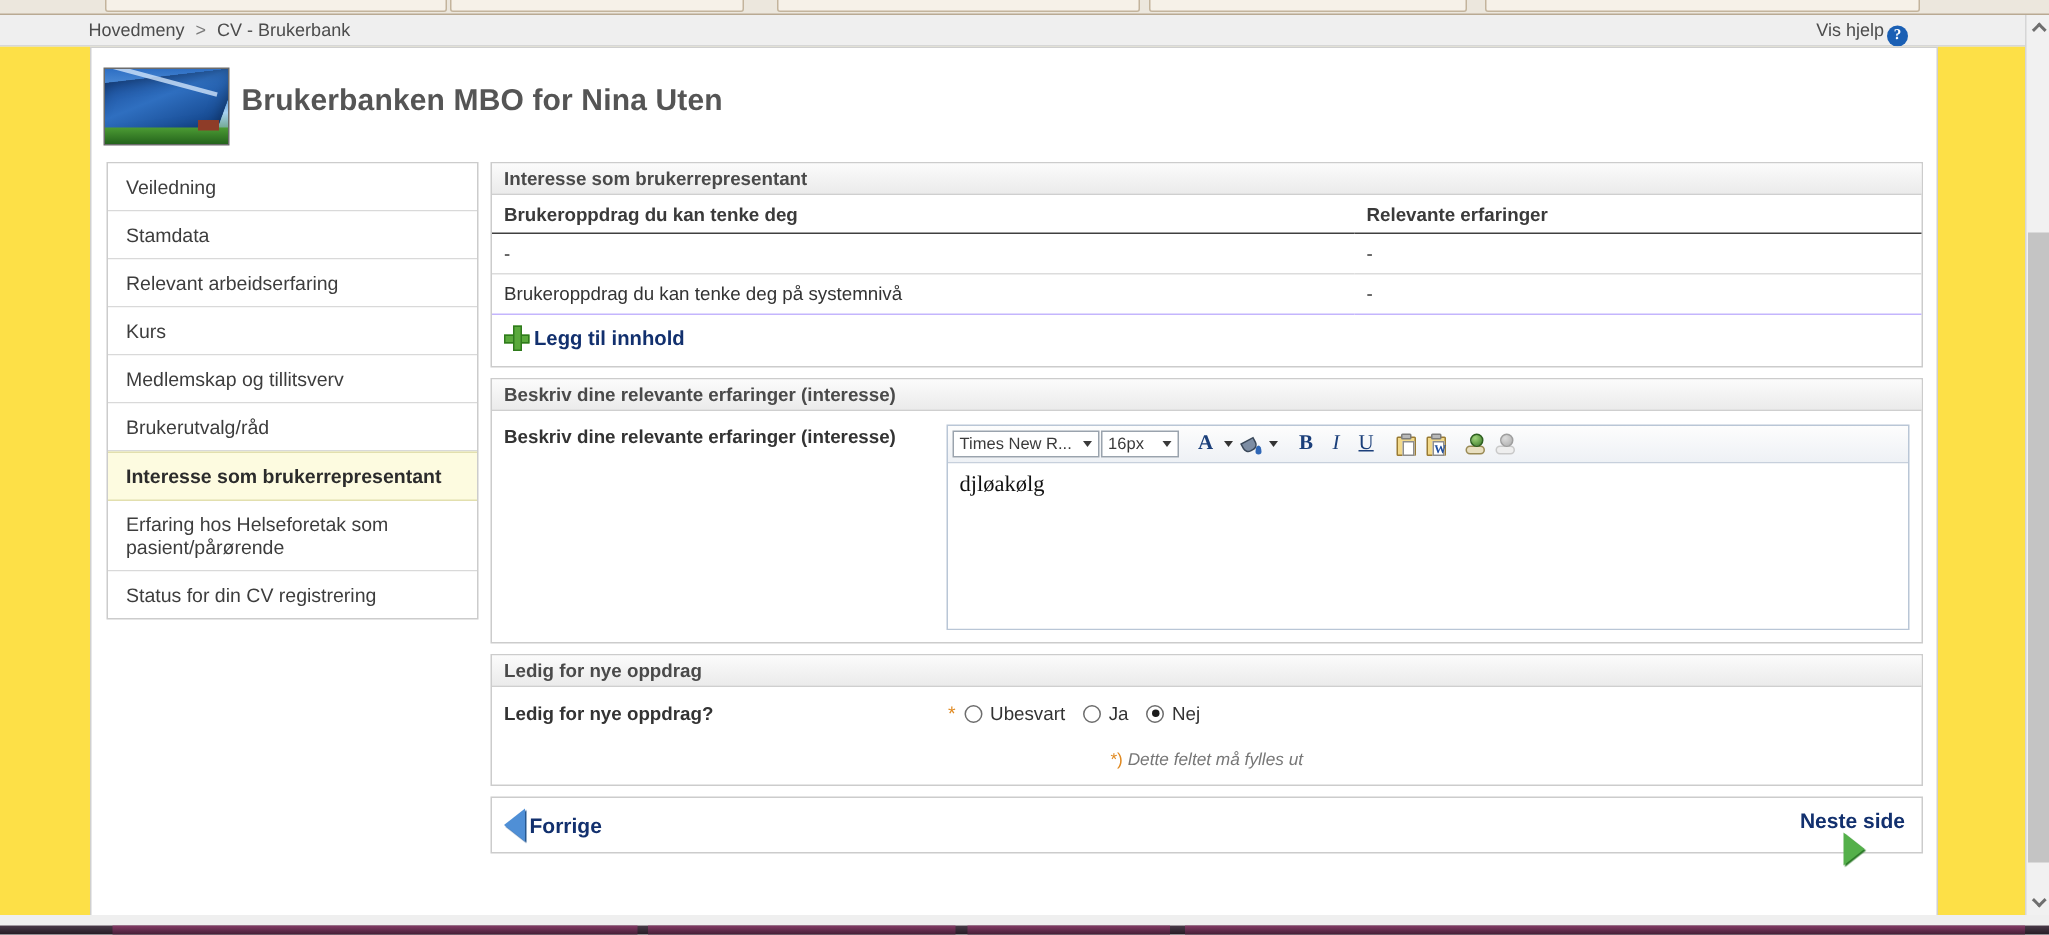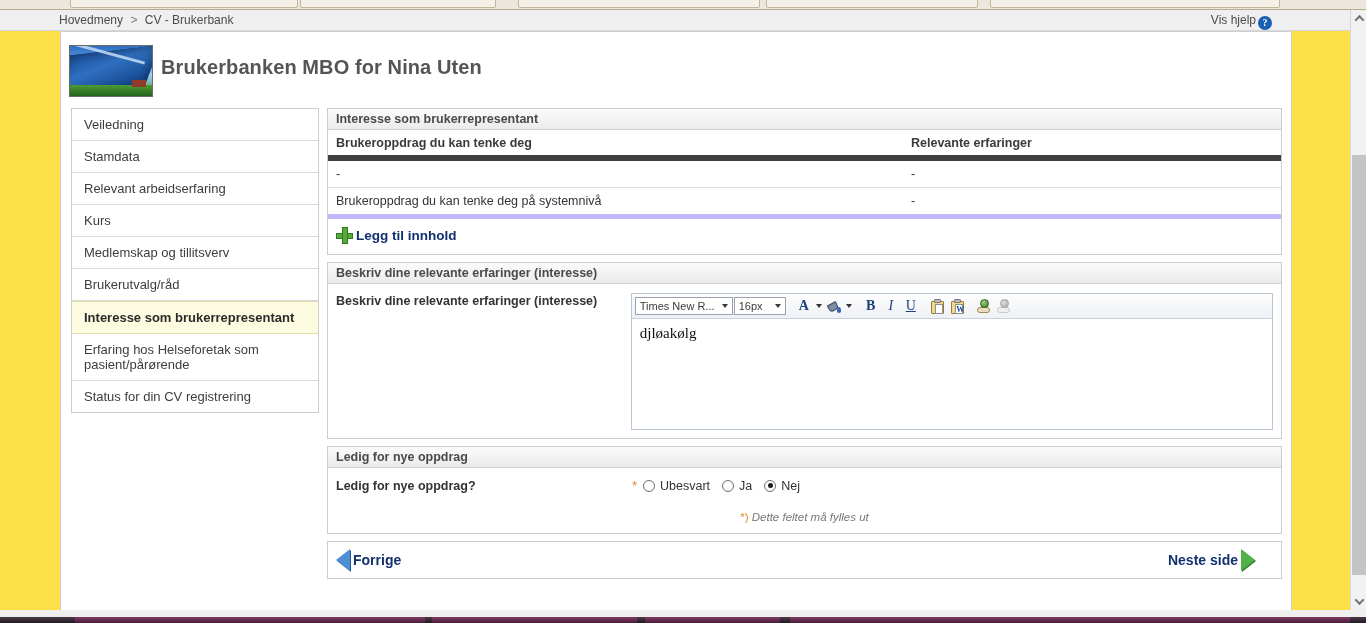--- a/index.html
+++ b/index.html
@@ -144,28 +144,28 @@
     border-bottom: 1px solid #cfcfcf;
     font-size: 12.5px; font-weight: bold; color: #4a4a4a;
   }
   .panel-body { padding: 0; }
 
   
   table.grid { width: 100%; border-collapse: collapse; }
   table.grid th {
     text-align: left; font-size: 12.5px; font-weight: bold; color: #3a3a3a;
     padding: 6px 8px 5px 8px;
-    border-bottom: 6px solid #404040;
+    border-bottom: 1px solid #404040;
   }
   table.grid td {
     font-size: 12.5px; color: #333333;
     padding: 6px 8px 6px 8px;
     border-bottom: 1px solid #dcdcdc;
   }
-  table.grid tr:last-child td { border-bottom: 5px solid #c4b5fd; }
+  table.grid tr:last-child td { border-bottom: 1px solid #c4b5fd; }
   .col2 { width: 378px; }
 
   .addrow { padding: 7px 8px 9px 8px; }
   .addlink {
     display: inline-block; font-size: 13.5px; font-weight: bold;
     color: #12306e; text-decoration: none; cursor: pointer;
     line-height: 18px;
   }
   .plusicon {
     display: inline-block; width: 17px; height: 17px;
@@ -305,21 +305,21 @@
   
   .navbtns {
     position: relative; height: 36px; padding: 0 8px;
   }
   .navbtn {
     position: absolute; top: 7px;
     display: flex; align-items: center; cursor: pointer;
     font-size: 14px; font-weight: bold; color: #12306e; justify-content: space-between;
   }
   .navbtn.prev { left: 8px; }
-  .navbtn.next { right: 26px; }
+  .navbtn.next { right: 11px; flex-direction: column; }
   .tri {
     width: 0; height: 0; display: inline-block;
   }
   .tri.left {
     border-top: 11px solid transparent; border-bottom: 11px solid transparent;
     border-right: 14px solid #4f8fd6; margin-right: 3px;
     filter: drop-shadow(1px 1px 0 #26578f);
   }
   .tri.right {
     border-top: 11px solid transparent; border-bottom: 11px solid transparent;

